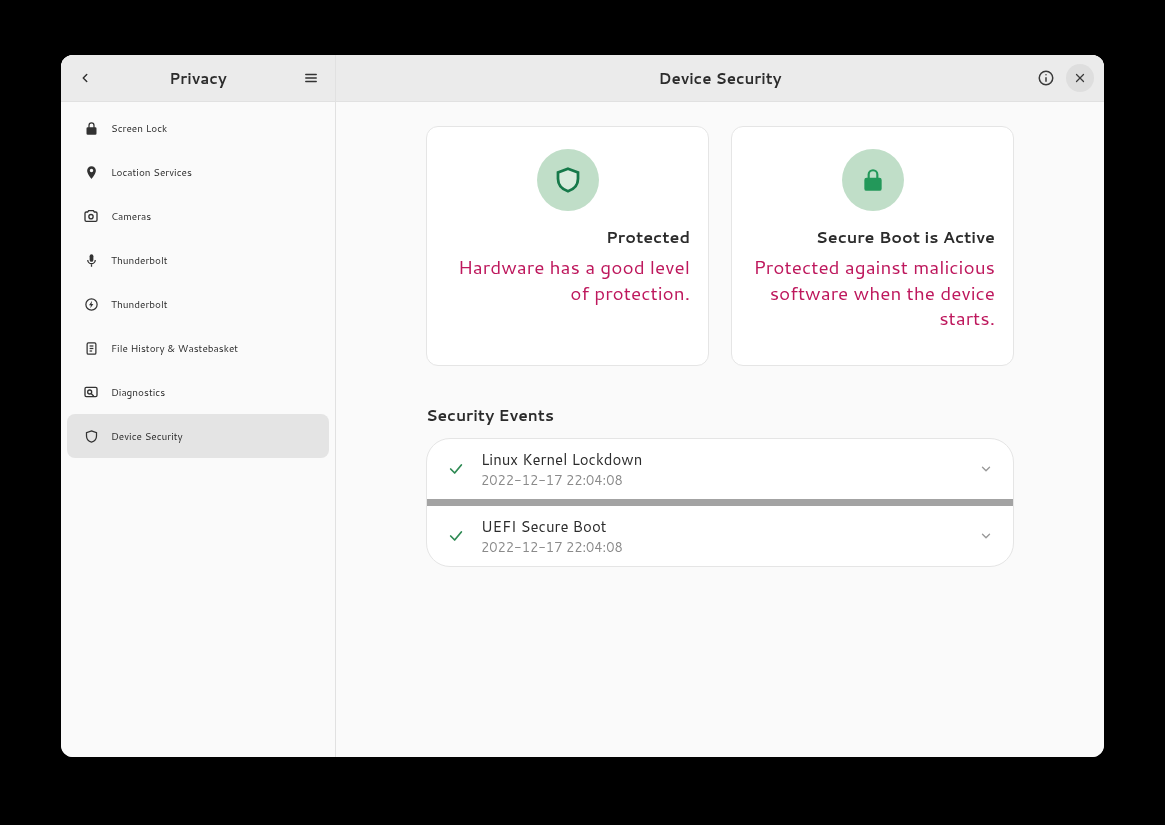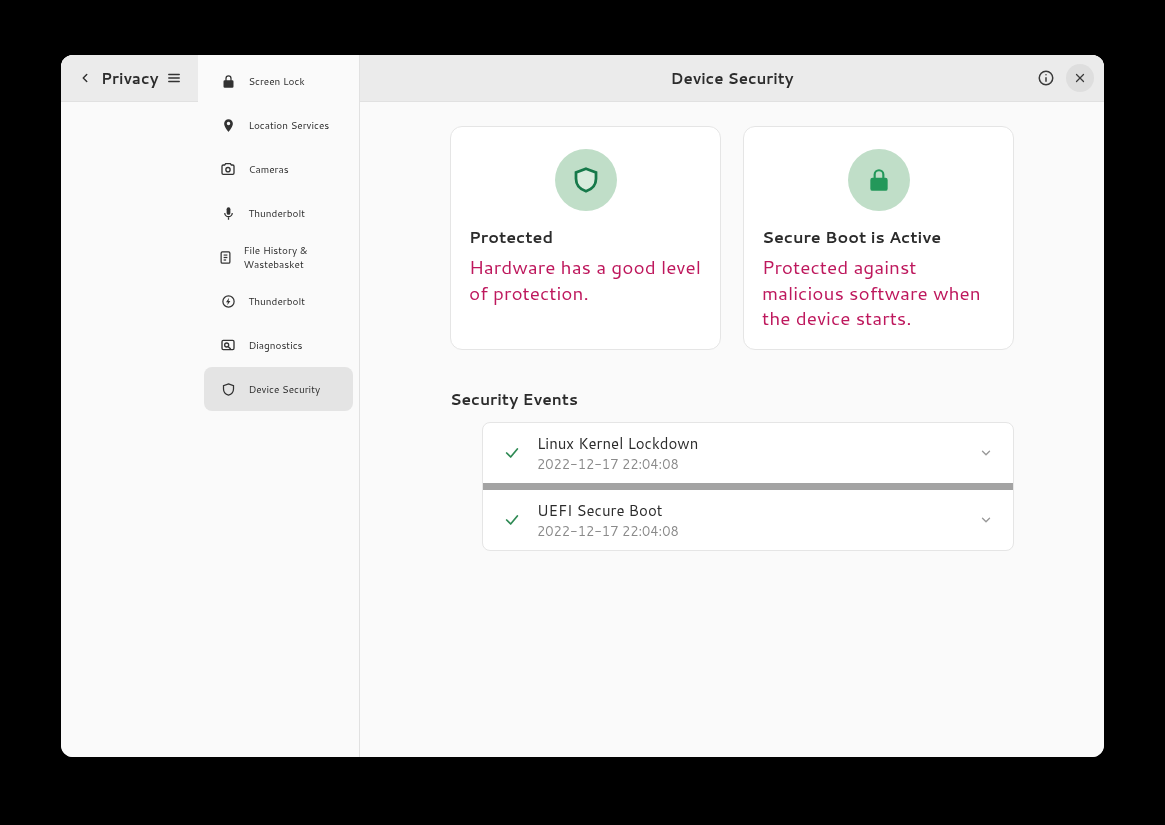--- a/index.html
+++ b/index.html
@@ -19,25 +19,25 @@
     width: 1043px;
     height: 702px;
     background: #fafafa;
     border-radius: 12px;
     overflow: hidden;
     display: flex;
     box-shadow: 0 2px 8px rgba(0,0,0,0.2);
   }
   
   .sidebar {
-    width: 299px;
+    width: 275px;
     height: 100%;
     border-right: 1px solid #e1e1e1;
     display: flex;
-    flex-direction: row;
+    flex-direction: column;
     background: #fafafa;
   }
   .sidebar-header {
     height: 47px;
     background: #ebebeb;
     border-bottom: 1px solid #e1e1e1;
     display: flex;
     align-items: center;
     padding: 0 8px;
   }
@@ -134,22 +134,22 @@
   .cards-row {
     display: flex;
     gap: 22px;
     margin-bottom: 38px;
   }
   .card {
     flex: 1;
     background: #fff;
     border: 1px solid #e5e5e5;
     border-radius: 12px;
-    padding: 22px 18px 18px 18px;
-    text-align: left;
+    padding: 22px 18px 34px 18px;
+    text-align: right;
   }
   .card .circle {
     width: 62px;
     height: 62px;
     border-radius: 50%;
     background: #c0dec8;
     margin: 0 auto 14px auto;
     display: flex;
     align-items: center;
     justify-content: center;
@@ -167,23 +167,22 @@
   }
   .section-heading {
     font-weight: 700;
     font-size: 15.5px;
     color: #2b2b2b;
     margin-bottom: 12px;
   }
   .events-list {
     background: #fff;
     border: 1px solid #e5e5e5;
-    border-radius: 8px;
+    border-radius: 24px;
     overflow: hidden;
-    margin-left: 32px;
   }
   .event-row {
     display: flex;
     align-items: center;
     padding: 10px 18px;
     cursor: pointer;
   }
   .event-row + .event-row { border-top: 7px solid #a3a3a3; }
   .event-check {
     width: 22px;
@@ -255,37 +254,37 @@
               <path d="M5 11a7 7 0 0 0 14 0h-2a5 5 0 0 1-10 0H5z"></path>
               <rect x="11" y="18" width="2" height="4"></rect>
             </svg>
         </span>
         <span class="si-label">Thunderbolt</span>
       </div>
 
       <div class="sidebar-item">
         <span class="si-icon">
           <svg width="15" height="15" viewBox="0 0 24 24" fill="none" stroke="#323232" stroke-width="2">
+              <circle cx="12" cy="12" r="9"></circle>
+              <path fill="#323232" stroke="none" d="M13 6l-5 7h3l-1 5 5-7h-3l1-5z"></path>
+            </svg>
+        </span>
+        <span class="si-label">Thunderbolt</span>
+      </div>
+
+      <div class="sidebar-item">
+        <span class="si-icon">
+          <svg width="15" height="15" viewBox="0 0 24 24" fill="none" stroke="#323232" stroke-width="2">
               <rect x="5" y="3" width="14" height="18" rx="2"></rect>
               <line x1="9" y1="8" x2="15" y2="8"></line>
               <line x1="9" y1="12" x2="15" y2="12"></line>
               <line x1="9" y1="16" x2="13" y2="16"></line>
             </svg>
         </span>
         <span class="si-label">File History &amp; Wastebasket</span>
-      </div>
-
-      <div class="sidebar-item">
-        <span class="si-icon">
-          <svg width="15" height="15" viewBox="0 0 24 24" fill="none" stroke="#323232" stroke-width="2">
-              <circle cx="12" cy="12" r="9"></circle>
-              <path fill="#323232" stroke="none" d="M13 6l-5 7h3l-1 5 5-7h-3l1-5z"></path>
-            </svg>
-        </span>
-        <span class="si-label">Thunderbolt</span>
       </div>
 
       <div class="sidebar-item">
         <span class="si-icon">
           <svg width="16" height="16" viewBox="0 0 24 24" fill="none" stroke="#323232" stroke-width="2">
               <rect x="3" y="5" width="18" height="14" rx="2"></rect>
               <circle cx="10" cy="12" r="3"></circle>
               <line x1="12.5" y1="14.5" x2="16" y2="18"></line>
             </svg>
         </span>

